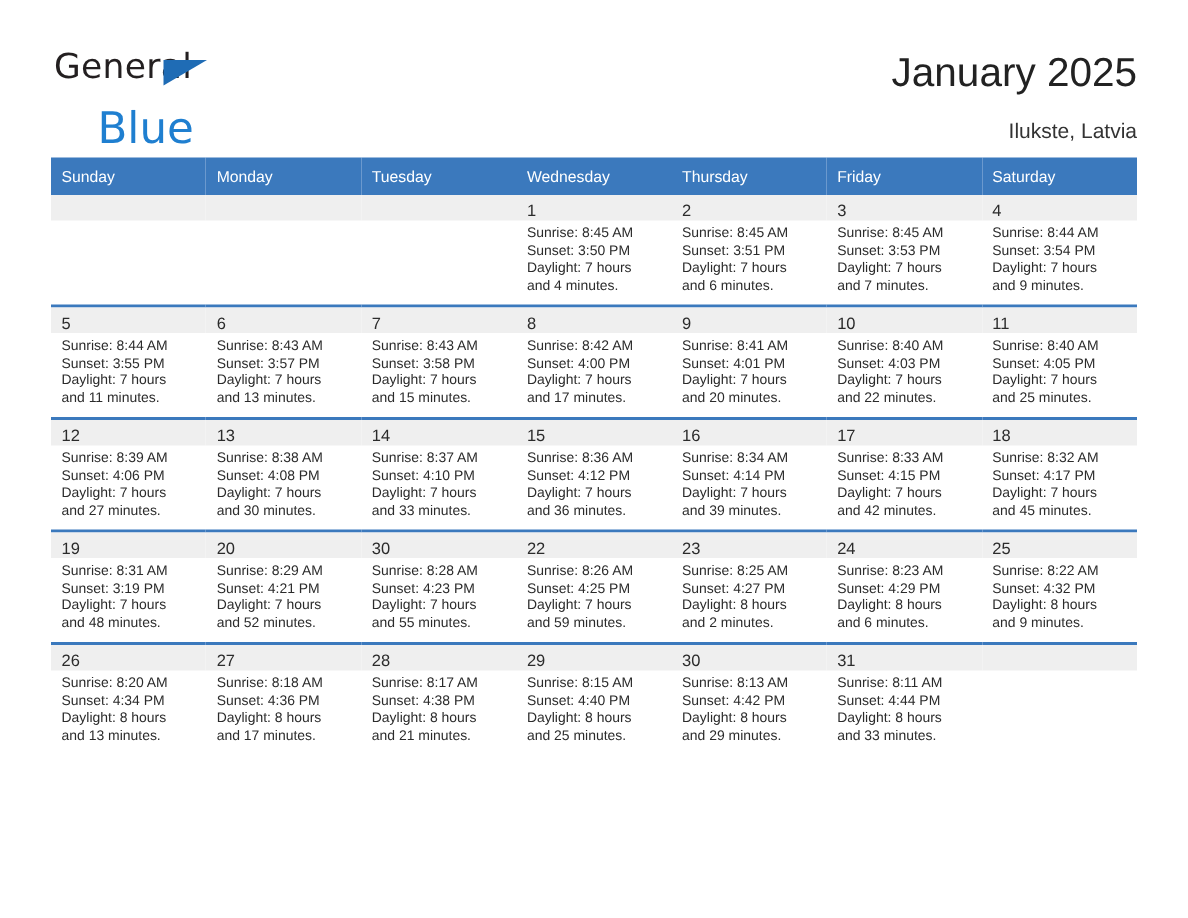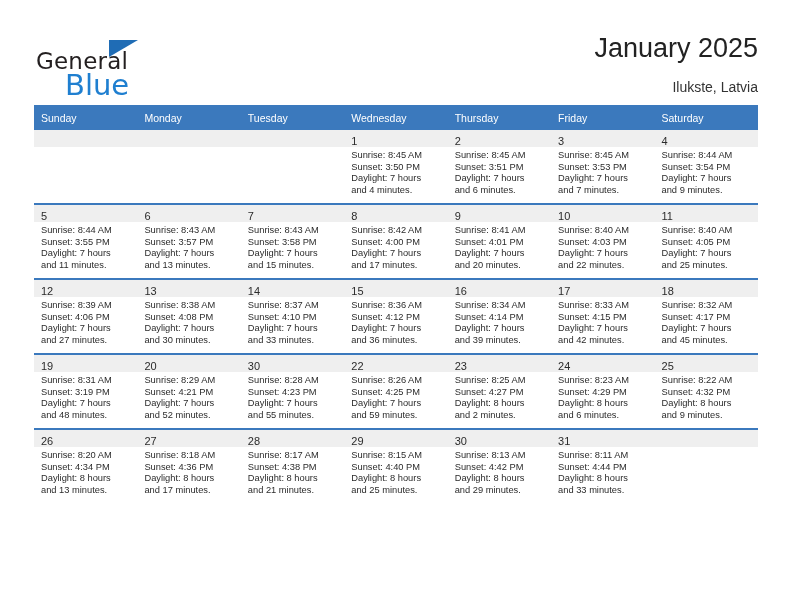--- a/index.html
+++ b/index.html
@@ -32,21 +32,21 @@
   .logo {
     position: absolute;
     left: 0;
     top: 0;
     width: 220px;
     height: 62px;
   }
   .logo-general {
     position: absolute;
     left: 2px;
-    top: 16px;
+    top: 0;
     font-size: 23px;
     letter-spacing: 0.2px;
     color: #231f20;
     font-family: "DejaVu Sans", sans-serif;
     font-weight: 400;
   }
   .logo-triangle {
     position: absolute;
     left: 75px;
     top: 8px;

